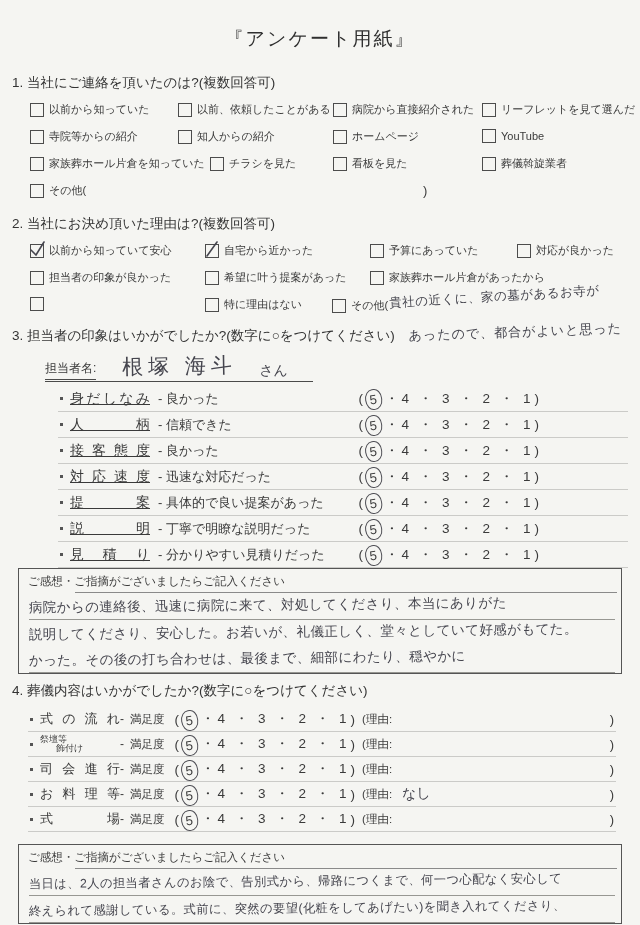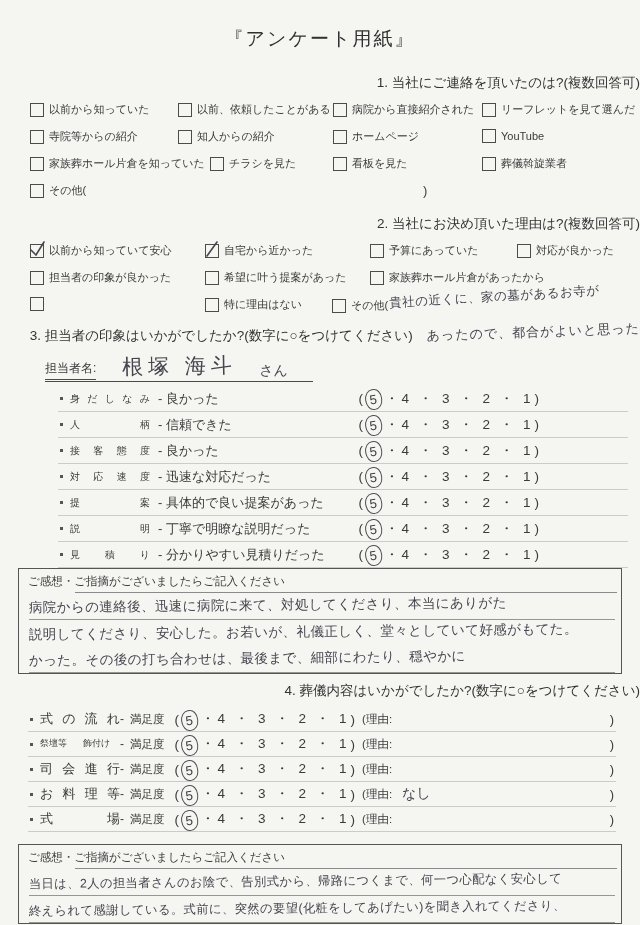--- a/index.html
+++ b/index.html
@@ -1,57 +1,57 @@
 <!DOCTYPE html>
 <html lang="ja"><head>
 <meta charset="utf-8">
 <style>
   html,body{margin:0;padding:0;background:#e8e8e6;}
   .page{position:relative;width:640px;height:925px;margin:0 auto;background:#f5f5f2;
         font-family:"Liberation Sans","DejaVu Sans",sans-serif;color:#3a3a3a;overflow:hidden;}
   .title{padding-top:26px;text-align:center;font-size:19px;letter-spacing:2px;color:#2f2f2f;}
-  .qhead{margin:22px 0 7px 12px;font-size:13.5px;color:#333;display:flex;align-items:flex-end;justify-content:flex-end;}
+  .qhead{margin:22px 0 7px 12px;font-size:13.5px;color:#333;display:flex;align-items:flex-end;}
   .cbrows{margin-left:30px;position:relative;}
   .cbrow{position:relative;height:27px;}
   .cbi{position:absolute;top:3px;display:flex;align-items:center;white-space:nowrap;}
   .cbbox{width:12px;height:12px;border:1.5px solid #4c4c4c;margin-right:5px;flex:none;position:relative;background:transparent;}
   .cbbox svg{position:absolute;top:-4px;left:-2px;overflow:visible;}
   .cblab{font-size:11px;}
   .tight .cblab{font-size:11px;}
   .hand{color:#45454e;white-space:nowrap;}
   .hand-inline{font-size:12.5px;display:inline-block;transform:rotate(-3.5deg) translateY(-2px);transform-origin:left bottom;margin-left:2px;letter-spacing:.5px;}
   .hand2{font-size:13px;display:inline-block;transform:rotate(-2deg);transform-origin:left bottom;margin-left:14px;letter-spacing:1px;}
   .parenfar{position:absolute;left:393px;top:3px;font-size:13px;}
   
   .namewrap{margin:6px 0 2px 45px;width:268px;border-bottom:1.5px solid #4a4a4a;display:flex;align-items:flex-end;padding-bottom:1px;gap:16px;}
   .namelab{font-size:12px;border-bottom:1px solid #4a4a4a;padding-bottom:2px;margin-right:10px;}
   .nameval{font-size:21px;letter-spacing:5px;transform:rotate(-1deg);}
   .namesuf{font-size:14px;margin-left:6px;}
   
   .rates{margin:4px 0 0 58px;width:570px;}
   .rrow{display:flex;align-items:center;height:25px;border-bottom:1px solid #cbcbc8;}
   .blt{width:3px;height:3px;background:#555;margin:0 7px 0 2px;flex:none;}
-  .rname{width:80px;font-size:10px;text-align:justify;text-align-last:justify;flex:none;}
+  .rname{width:80px;font-size:14px;text-align:justify;text-align-last:justify;flex:none;text-decoration:underline;}
   .rdesc{font-size:13px;margin-left:8px;}
   .scale{margin-left:auto;margin-right:88px;display:flex;align-items:center;font-size:13.5px;letter-spacing:1px;flex:none;}
   .rest{letter-spacing:3px;margin:0 1px 0 2px;}
   .circ{display:inline-flex;align-items:center;justify-content:center;width:15px;height:19px;border:1.4px solid #4f4f55;border-radius:50% 46% 52% 48%/52% 50% 48% 54%;transform:rotate(-8deg) translateY(1px);margin:0 1px;font-size:13px;color:#3a3a3a;flex:none;}
   
   .cbox{margin:0 18px 0 18px;border:1.3px solid #555;background:transparent;}
   .cbox .lab{font-size:11.5px;padding:5px 9px 1px;}
   .cbox .labrule{border-top:1px solid #8a8a8a;margin:2px 4px 0 56px;}
   .hline{margin:0 6px 0 10px;height:26px;border-bottom:1px solid #979792;display:flex;align-items:flex-end;overflow:visible;}
   .hline span{display:inline-block;transform:rotate(-.6deg);transform-origin:left bottom;letter-spacing:.4px;padding-bottom:2px;}
   .f14 span{font-size:13.5px;}
   .f12 span{font-size:12.3px;}
   
   .q4rows{margin:2px 0 0 28px;width:588px;}
   .q4row{display:flex;align-items:center;height:24px;border-bottom:1px solid #cbcbc8;position:relative;}
   .q4name{width:80px;font-size:13px;text-align:justify;text-align-last:justify;flex:none;}
-  .stacked{width:80px;flex:none;display:flex;font-size:9px;line-height:9.5px;color:#3a3a3a;}
+  .stacked{width:80px;flex:none;display:flex;flex-direction:column;font-size:9px;line-height:9.5px;color:#3a3a3a;}
   .stacked .b{padding-left:16px;}
   .satlab{font-size:11.5px;margin:0 6px 0 6px;flex:none;}
   .q4dash{font-size:12px;}
   .q4 .scale{margin:0 6px 0 4px;}
   .reason{display:flex;align-items:center;flex:1;}
   .ropen{font-size:11.5px;flex:none;}
   .rval{font-size:14px;margin-left:10px;transform:rotate(-3deg);}
   .rclose{margin-left:auto;font-size:13px;padding-right:2px;}
 </style>
 </head>

